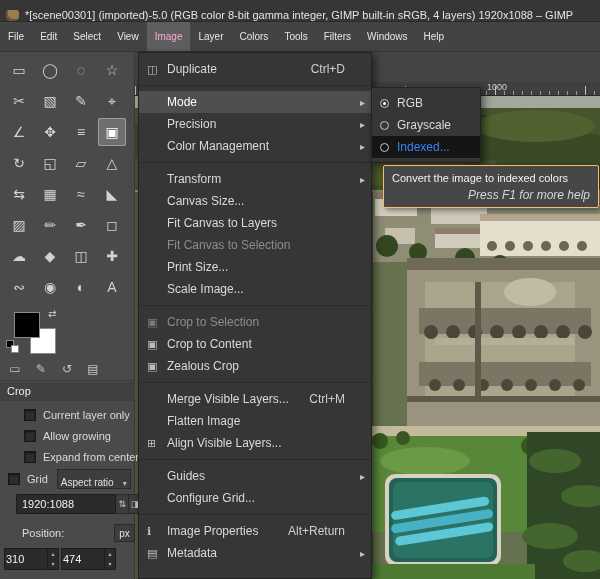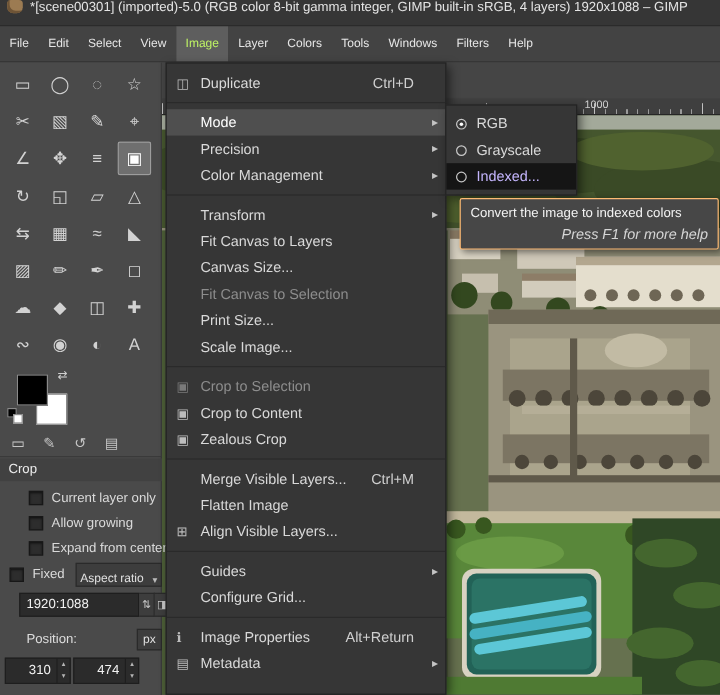--- a/index.html
+++ b/index.html
@@ -1,28 +1,28 @@
 <!DOCTYPE html>
 <html><head>
 <meta charset="utf-8">
 <style>
   *{box-sizing:border-box;margin:0;padding:0}
   html,body{width:600px;height:579px;overflow:hidden;background:#4a4a4a;
     font-family:"Liberation Sans","DejaVu Sans",sans-serif;font-size:11px;color:#dcdcdc}
   
   #titlebar{position:absolute;left:0;top:0;width:600px;height:22px;background:#363636;
-    border-bottom:1px solid #2a2a2a;display:flex;align-items:flex-start;gap:6px;padding:0 6px;color:#e4e4e4}
+    border-bottom:1px solid #2a2a2a;display:flex;align-items:flex-end;gap:6px;padding:0 6px;color:#e4e4e4}
   .wilber{width:13px;height:11px;background:#9c7b52;border-radius:3px 3px 5px 5px;flex:0 0 auto;
     box-shadow:inset 2px -2px 0 #6e5436}
   .title-text{white-space:nowrap;overflow:hidden;text-overflow:ellipsis;font-size:11px}
   
   #menubar{position:absolute;left:0;top:22px;width:600px;height:30px;background:#434343;
     border-bottom:1px solid #333;display:flex;align-items:stretch;font-size:10px}
   .mb-item{padding:0 8px;line-height:29px;color:#e6e6e6;cursor:default}
-  .mb-item.active{background:#5e5e5e;color:#bef264}
+  .mb-item.active{background:#5e5e5e;color:#f9a8d4}
   
   #canvas{position:absolute;left:135px;top:52px;width:465px;height:527px;background:#454545;overflow:hidden}
   #ruler{position:absolute;left:0;top:30px;width:465px;height:14px;background:#3f3f3f;border-bottom:1px solid #262626}
   #ruler .ticks{position:absolute;bottom:0;left:0;right:0;height:4px;
     background:repeating-linear-gradient(90deg,#9b9b9b 0 1px,transparent 1px 9px)}
   #ruler .ticks-major{position:absolute;bottom:0;left:0;right:0;height:9px;
     background:repeating-linear-gradient(90deg,#c0c0c0 0 1px,transparent 1px 90px)}
   #ruler .rlabel{position:absolute;left:352px;top:0;font-size:9px;color:#d0d0d0}
   #photo{position:absolute;left:0;top:44px;width:465px;height:483px}
   
@@ -59,41 +59,41 @@
   #aspectrow{position:absolute;left:0;top:442px;width:142px;height:20px;display:flex;align-items:center;padding-left:16px}
   #aspect-entry{width:101px;height:20px;background:#2b2b2b;border:1px solid #1e1e1e;color:#f2f2f2;
     display:flex;align-items:center;padding-left:5px;font-size:11px}
   .abtn{width:13px;height:20px;background:#3d3d3d;border:1px solid #2a2a2a;border-left:none;
     display:flex;align-items:center;justify-content:center;font-size:9px;color:#c8c8c8}
   #posrow{position:absolute;left:0;top:472px;width:135px;height:18px;display:flex;align-items:center;padding-left:22px}
   #px-btn{position:absolute;right:0;top:0;width:21px;height:18px;background:#3d3d3d;border:1px solid #2a2a2a;
     display:flex;align-items:center;justify-content:center;font-size:10px;color:#e0e0e0}
   #spinrow{position:absolute;left:0;top:496px;width:135px;height:22px;display:flex;padding-left:4px;gap:2px}
   .spin{width:55px;height:22px;background:#2b2b2b;border:1px solid #1e1e1e;display:flex}
-  .spin .val{flex:1;display:flex;align-items:center;padding-left:19px;color:#f2f2f2}
+  .spin .val{flex:1;display:flex;align-items:center;padding-left:1px;color:#f2f2f2}
   .spin .arrows{width:11px;border-left:1px solid #1e1e1e;display:flex;flex-direction:column}
   .spin .arrows span{flex:1;font-size:6px;line-height:10px;text-align:center;color:#b5b5b5}
   
   #imagemenu{position:absolute;left:138px;top:52px;width:234px;height:527px;background:#363636;
     border:1px solid #232323;box-shadow:3px 3px 8px rgba(0,0,0,.55);padding-top:5px;z-index:20;font-size:12px}
   .mi{height:22px;display:flex;align-items:center;padding:0 6px 0 8px;color:#d9d9d9}
   .mi.hl{background:#4f4f4f;color:#fff}
   .mi.disabled{color:#8d8d8d}
   .mi-ic{width:20px;flex:0 0 auto;font-size:11px;color:#bdbdbd}
   .mi.disabled .mi-ic{color:#7a7a7a}
   .mi-lb{flex:1;white-space:nowrap}
   .mi-sc{margin-right:10px;color:#cfcfcf}
   .mi.disabled .mi-sc{color:#8d8d8d}
   .mi-ar{width:10px;text-align:right;font-size:10px;color:#c4c4c4}
   .msep{height:1px;background:#2a2a2a;margin:5px 0}
   
   #submenu{position:absolute;left:371px;top:87px;width:110px;background:#363636;
     border:1px solid #232323;box-shadow:3px 3px 8px rgba(0,0,0,.55);padding:4px 0;z-index:25;font-size:12px}
   .smi{height:22px;display:flex;align-items:center;padding:0 8px;color:#d9d9d9}
-  .smi.hl{background:#151515;color:#c4b5fd}
+  .smi.hl{background:#151515;color:#3b82f6}
   .rd{width:9px;height:9px;border:1px solid #c9c9c9;border-radius:50%;margin-right:8px;position:relative;flex:0 0 auto}
   .rd.on::after{content:"";position:absolute;inset:2px;background:#fff;border-radius:50%}
   
   #tooltip{position:absolute;left:383px;top:165px;width:216px;background:#474747;border:1px solid #fdba74;
     border-radius:2px;box-shadow:2px 2px 6px rgba(0,0,0,.5);padding:6px 8px 5px;z-index:30}
   #tooltip .tip1{color:#f2f2f2;font-size:11px;white-space:nowrap}
   #tooltip .tip2{color:#d6d6d6;font-size:12px;font-style:italic;text-align:right;margin-top:4px}
 </style>
 </head>
 <body>
@@ -105,22 +105,22 @@
 
 <div id="menubar">
     <div class="mb-item">File</div>
     <div class="mb-item">Edit</div>
     <div class="mb-item">Select</div>
     <div class="mb-item">View</div>
     <div class="mb-item active">Image</div>
     <div class="mb-item">Layer</div>
     <div class="mb-item">Colors</div>
     <div class="mb-item">Tools</div>
+    <div class="mb-item">Filters</div>
     <div class="mb-item">Windows</div>
-    <div class="mb-item">Filters</div>
     <div class="mb-item">Help</div>
   </div>
 
 <div id="canvas">
   <div id="ruler">
     <div class="ticks"></div>
     <div class="ticks-major"></div>
     <span class="rlabel">1000</span>
   </div>
   <div id="photo">
@@ -288,21 +288,21 @@
         <span class="cb"></span>
         <span class="cblb">Allow growing</span>
       </div>
       <div class="cbrow">
         <span class="cb"></span>
         <span class="cblb">Expand from center</span>
       </div>
     </div>
   <div id="fixedrow">
     <span class="cb"></span>
-    <span class="cblb">Fixed</span>
+    <span class="cblb">Grid</span>
     <span id="fixed-dd">
       <span>Aspect ratio</span>
       <span class="dda">▾</span>
     </span>
   </div>
   <div id="aspectrow">
     <span id="aspect-entry">1920:1088</span>
     <span class="abtn">⇅</span>
     <span class="abtn">◨</span>
   </div>
@@ -356,27 +356,27 @@
     </div>
     <div class="msep"></div>
     <div class="mi">
       <span class="mi-ic"></span>
       <span class="mi-lb">Transform</span>
       <span class="mi-sc"></span>
       <span class="mi-ar">▸</span>
     </div>
     <div class="mi">
       <span class="mi-ic"></span>
+      <span class="mi-lb">Canvas Size...</span>
+      <span class="mi-sc"></span>
+      <span class="mi-ar"></span>
+    </div>
+    <div class="mi">
+      <span class="mi-ic"></span>
       <span class="mi-lb">Fit Canvas to Layers</span>
-      <span class="mi-sc"></span>
-      <span class="mi-ar"></span>
-    </div>
-    <div class="mi">
-      <span class="mi-ic"></span>
-      <span class="mi-lb">Canvas Size...</span>
       <span class="mi-sc"></span>
       <span class="mi-ar"></span>
     </div>
     <div class="mi disabled">
       <span class="mi-ic"></span>
       <span class="mi-lb">Fit Canvas to Selection</span>
       <span class="mi-sc"></span>
       <span class="mi-ar"></span>
     </div>
     <div class="mi">

